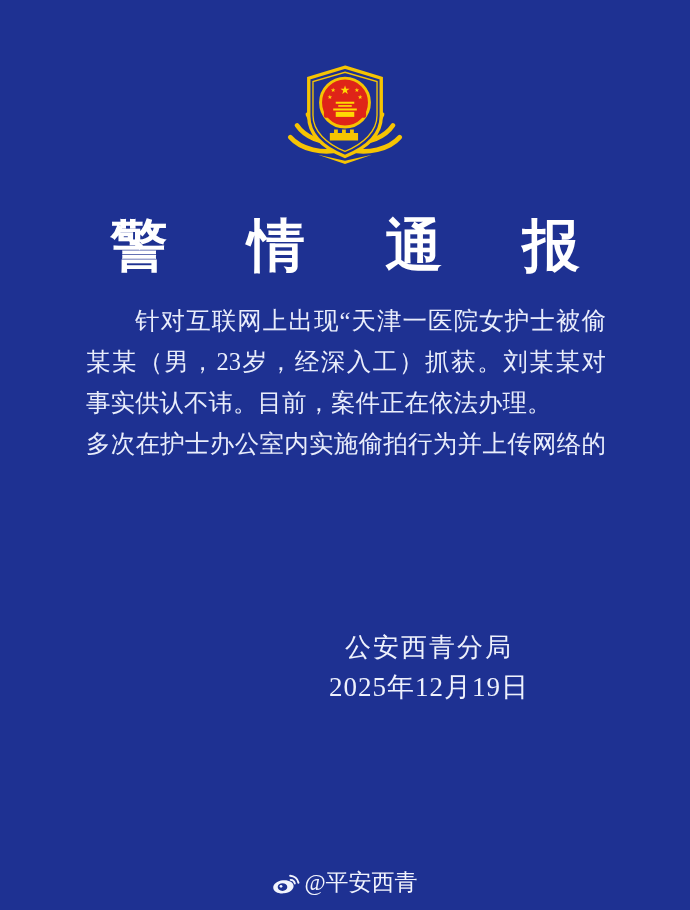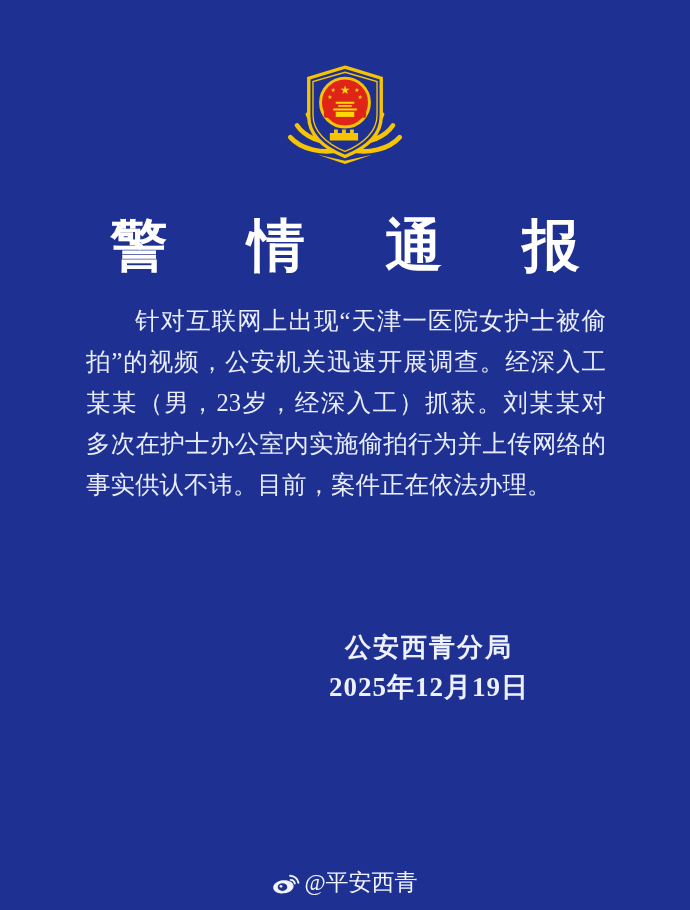--- a/index.html
+++ b/index.html
@@ -43,21 +43,20 @@
   .body-text .line.j { text-align-last: justify; }
   .body-text .line.first { text-indent: 2em; }
   .signature {
     position: absolute;
     top: 630px; left: 0;
     width: 690px;
     padding-left: 168px;
     box-sizing: border-box;
     text-align: center;
     color: #eef1fc;
-    font-weight: bold;
   }
   .signature .agency { font-size: 26px; letter-spacing: 2px; }
   .signature .date   { font-size: 27px; margin-top: 4px; letter-spacing: 1px; }
   .footer {
     position: absolute;
     bottom: 12px; left: 0;
     width: 100%;
     display: flex;
     justify-content: center;
     align-items: center;
@@ -105,24 +104,23 @@
     </g>
 
     <path d="M52 92 h5 v-4 h4.5 v4 h5 v-4 h4.5 v4 h5 v-4 h4.5 v4 h5 v9 h-33.5 Z" fill="#f6c402"></path>
   </svg>
 </div>
 
 <div class="title">警 情 通 报</div>
 
 <div class="body-text">
   <div class="line first j">针对互联网上出现“天津一医院女护士被偷</div>
-  <div class="line j">拍”的视频，公安机关迅速开展调查。经深入工</div>
   <div class="line j">某某（男，23岁，经深入工）抓获。刘某某对</div>
+  <div class="line">事实供认不讳。目前，案件正在依法办理。</div>
   <div class="line j">多次在护士办公室内实施偷拍行为并上传网络的</div>
-  <div class="line">事实供认不讳。目前，案件正在依法办理。</div>
 </div>
 
 <div class="signature">
   <div class="agency">公安西青分局</div>
   <div class="date">2025年12月19日</div>
 </div>
 
 <div class="footer">
   <svg class="weibo" viewBox="0 0 30 26" xmlns="http://www.w3.org/2000/svg">
     <path d="M12.8 24.2 C6.6 24.8 1.6 22.2 1.2 18.3 C0.8 14.4 5.4 10.7 11.6 10.1 C17.8 9.5 22.8 12.1 23.2 16 C23.6 19.9 19 23.6 12.8 24.2 Z" fill="#f2f4fd"></path>

